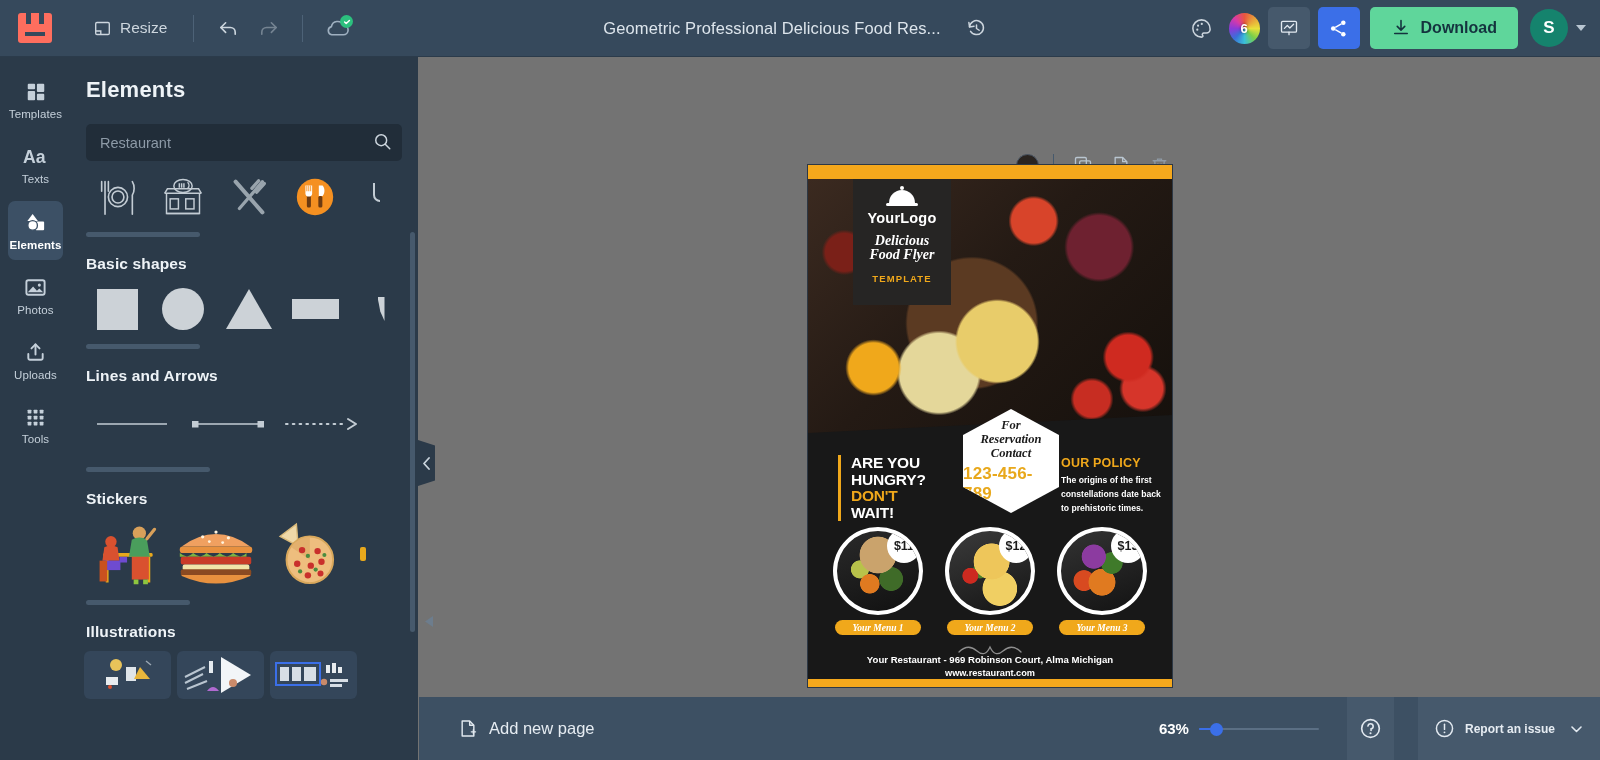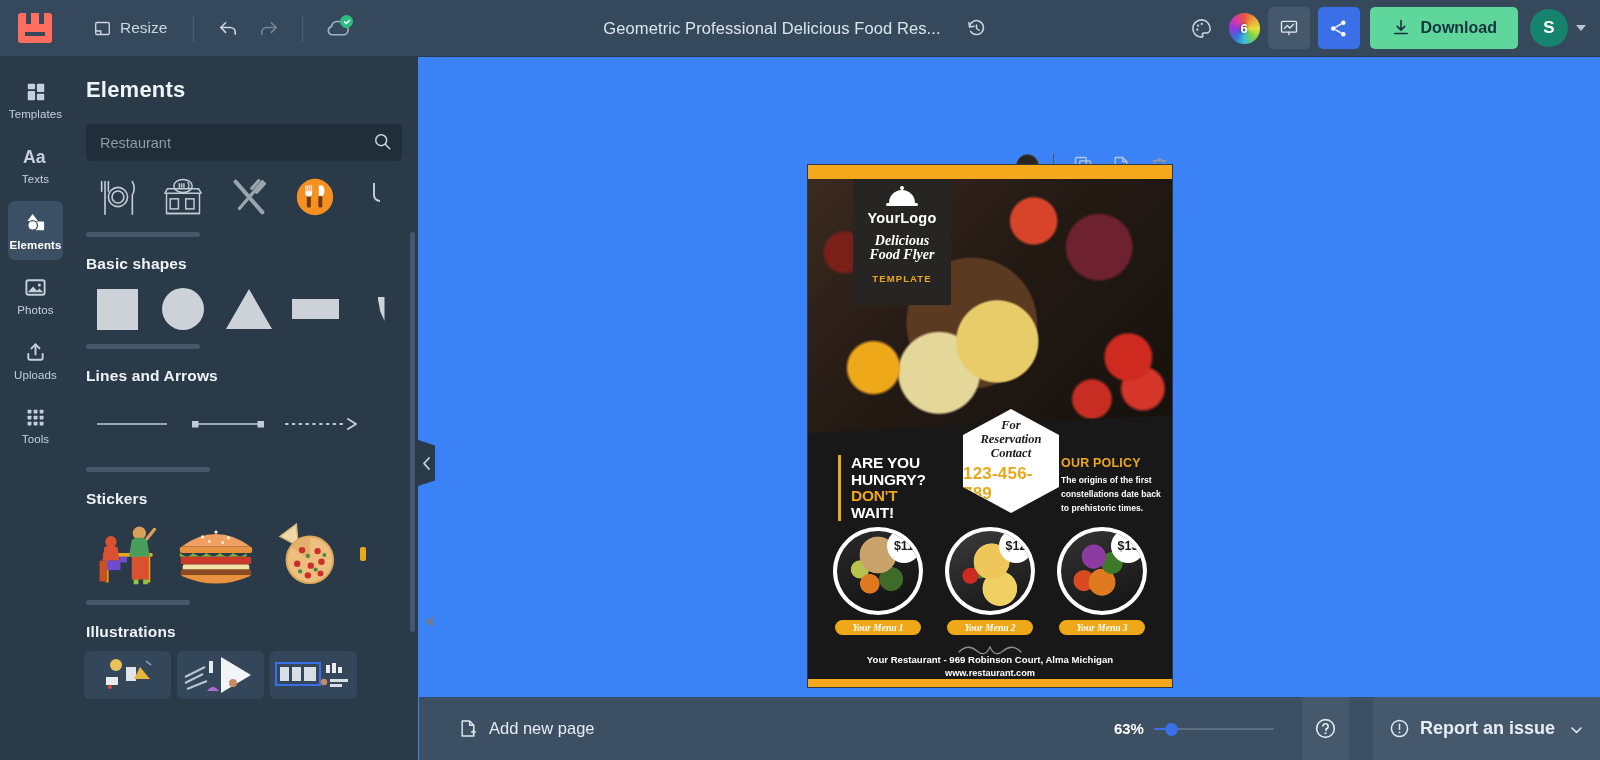--- a/index.html
+++ b/index.html
@@ -133,21 +133,21 @@
 
   
   .panel-handle {
     position:absolute; left:418px; top:383px; width:17px; height:46px;
     background:#2b3a49; border-radius:0 0 0 0; z-index:25;
     display:flex; align-items:center; justify-content:center; cursor:pointer;
     clip-path: polygon(0 0, 100% 12%, 100% 88%, 0 100%);
   }
 
   
-  .canvas-area { flex:1; background:#3b82f6; position:relative; min-width:0; }
+  .canvas-area { flex:1; background:#737373; position:relative; min-width:0; }
   .canvas-toolbar {
     position:absolute; left:598px; top:91px; display:flex; align-items:center; gap:4px;
   }
   .ct-color { width:23px; height:23px; border-radius:50%; background:#2a2420; border:1px solid #4a5563; cursor:pointer; margin-right:8px;}
   .ct-sep { width:1px; height:22px; background:#46596c; margin:0 8px 0 2px; }
   .ct-btn { width:34px; height:34px; display:flex; align-items:center; justify-content:center; border-radius:4px; cursor:pointer; }
 
   
   .flyer {
     position:absolute; left:390px; top:108px; width:364px; height:522px;
@@ -263,21 +263,21 @@
   .zoom-val { color:#fff; font-size:15px; font-weight:700; }
   .zoom-slider { width:120px; height:16px; position:relative; cursor:pointer; }
   .zoom-track { position:absolute; left:0; top:7px; width:120px; height:2px; background:#5b6f84; border-radius:2px; }
   .zoom-fill { position:absolute; left:0; top:7px; width:17px; height:2px; background:#3b6fe8; border-radius:2px; }
   .zoom-knob { position:absolute; left:11px; top:2px; width:13px; height:13px; border-radius:50%; background:#3b6fe8; }
   .help-btn {
     width:47px; height:63px; background:#46596c; display:flex; align-items:center; justify-content:center; cursor:pointer;
   }
   .report-btn {
     height:63px; background:#46596c; display:flex; align-items:center; gap:10px;
-    padding:0 18px 0 16px; color:#e6ecf2; font-size:18px; font-weight:600; cursor:pointer;
+    padding:0 18px 0 16px; color:#e6ecf2; font-size:12px; font-weight:600; cursor:pointer;
   }
   .report-caret { margin-left:6px; }
   .bb-gap { width:8px; }
 </style>
 </head>
 <body>
 
 <div class="app">
 
   <div class="topbar">

